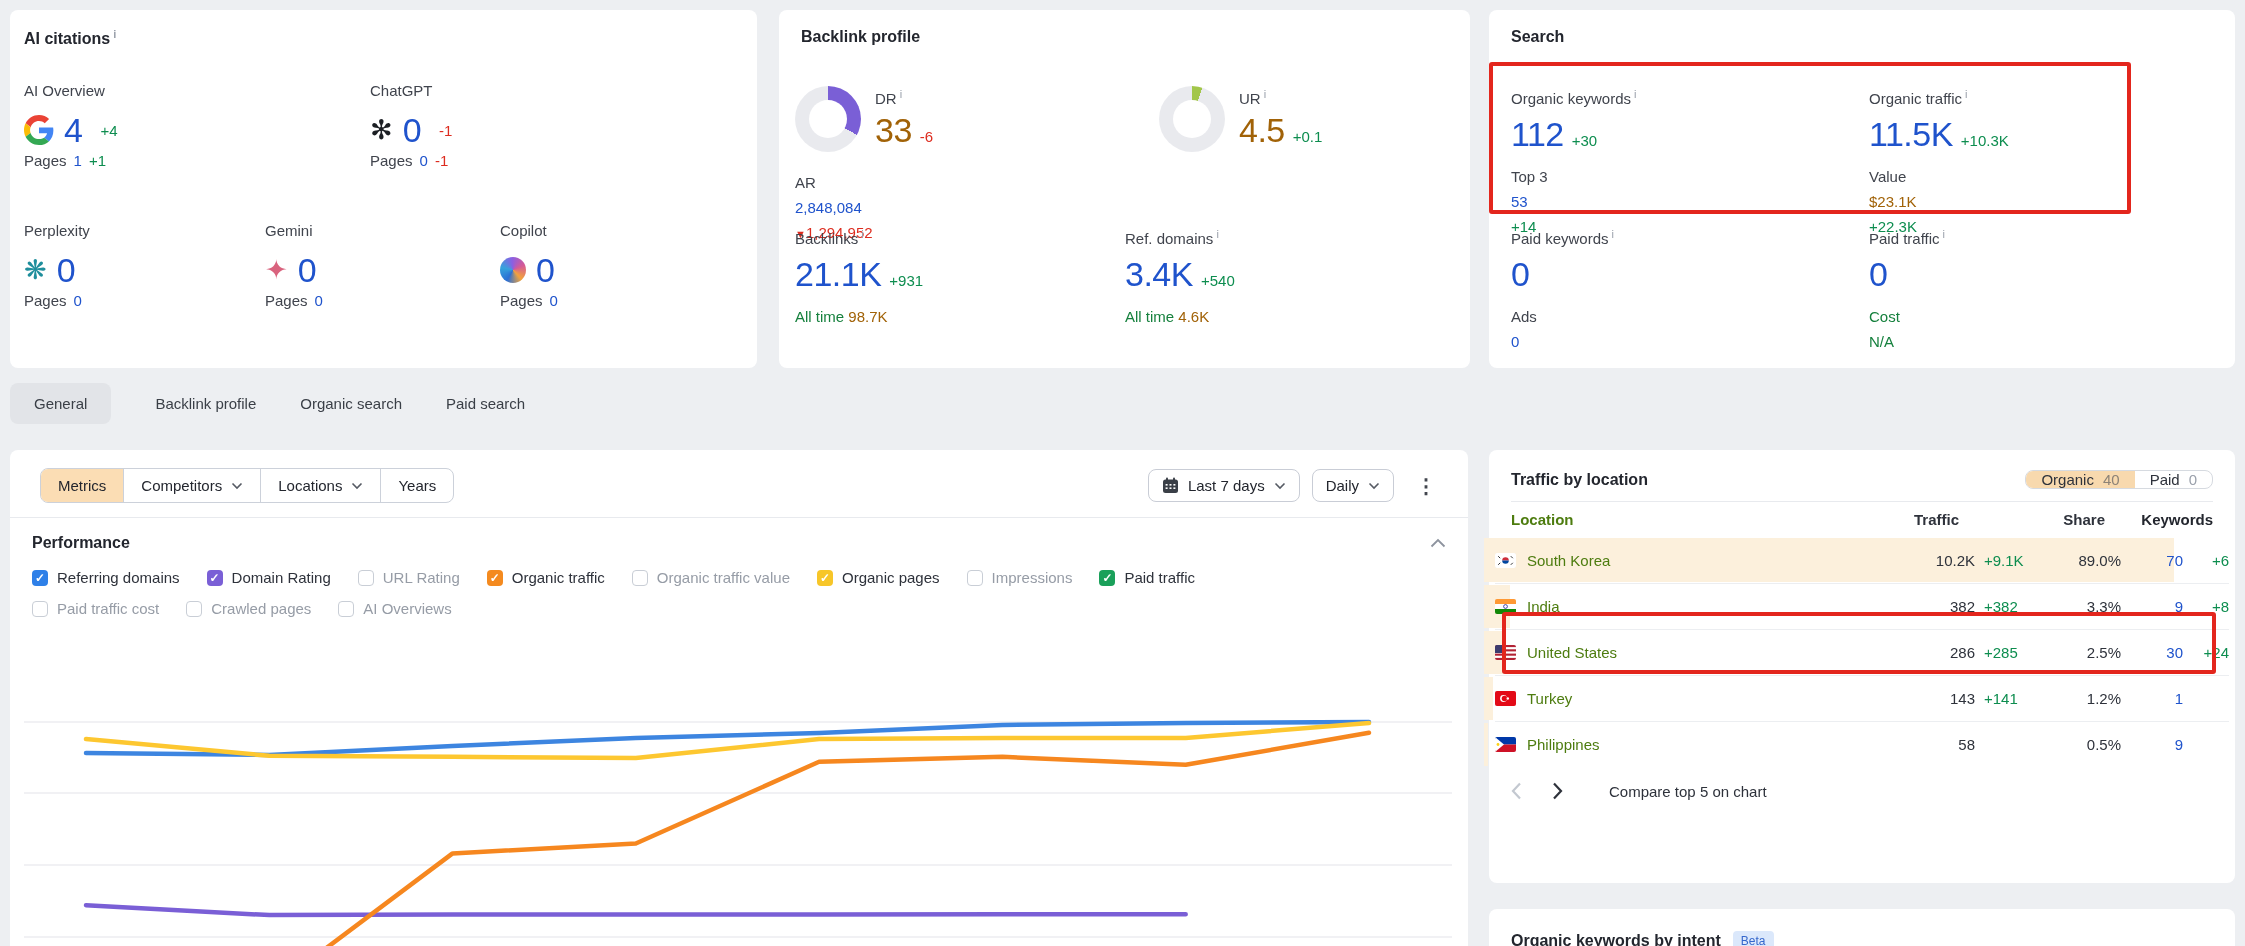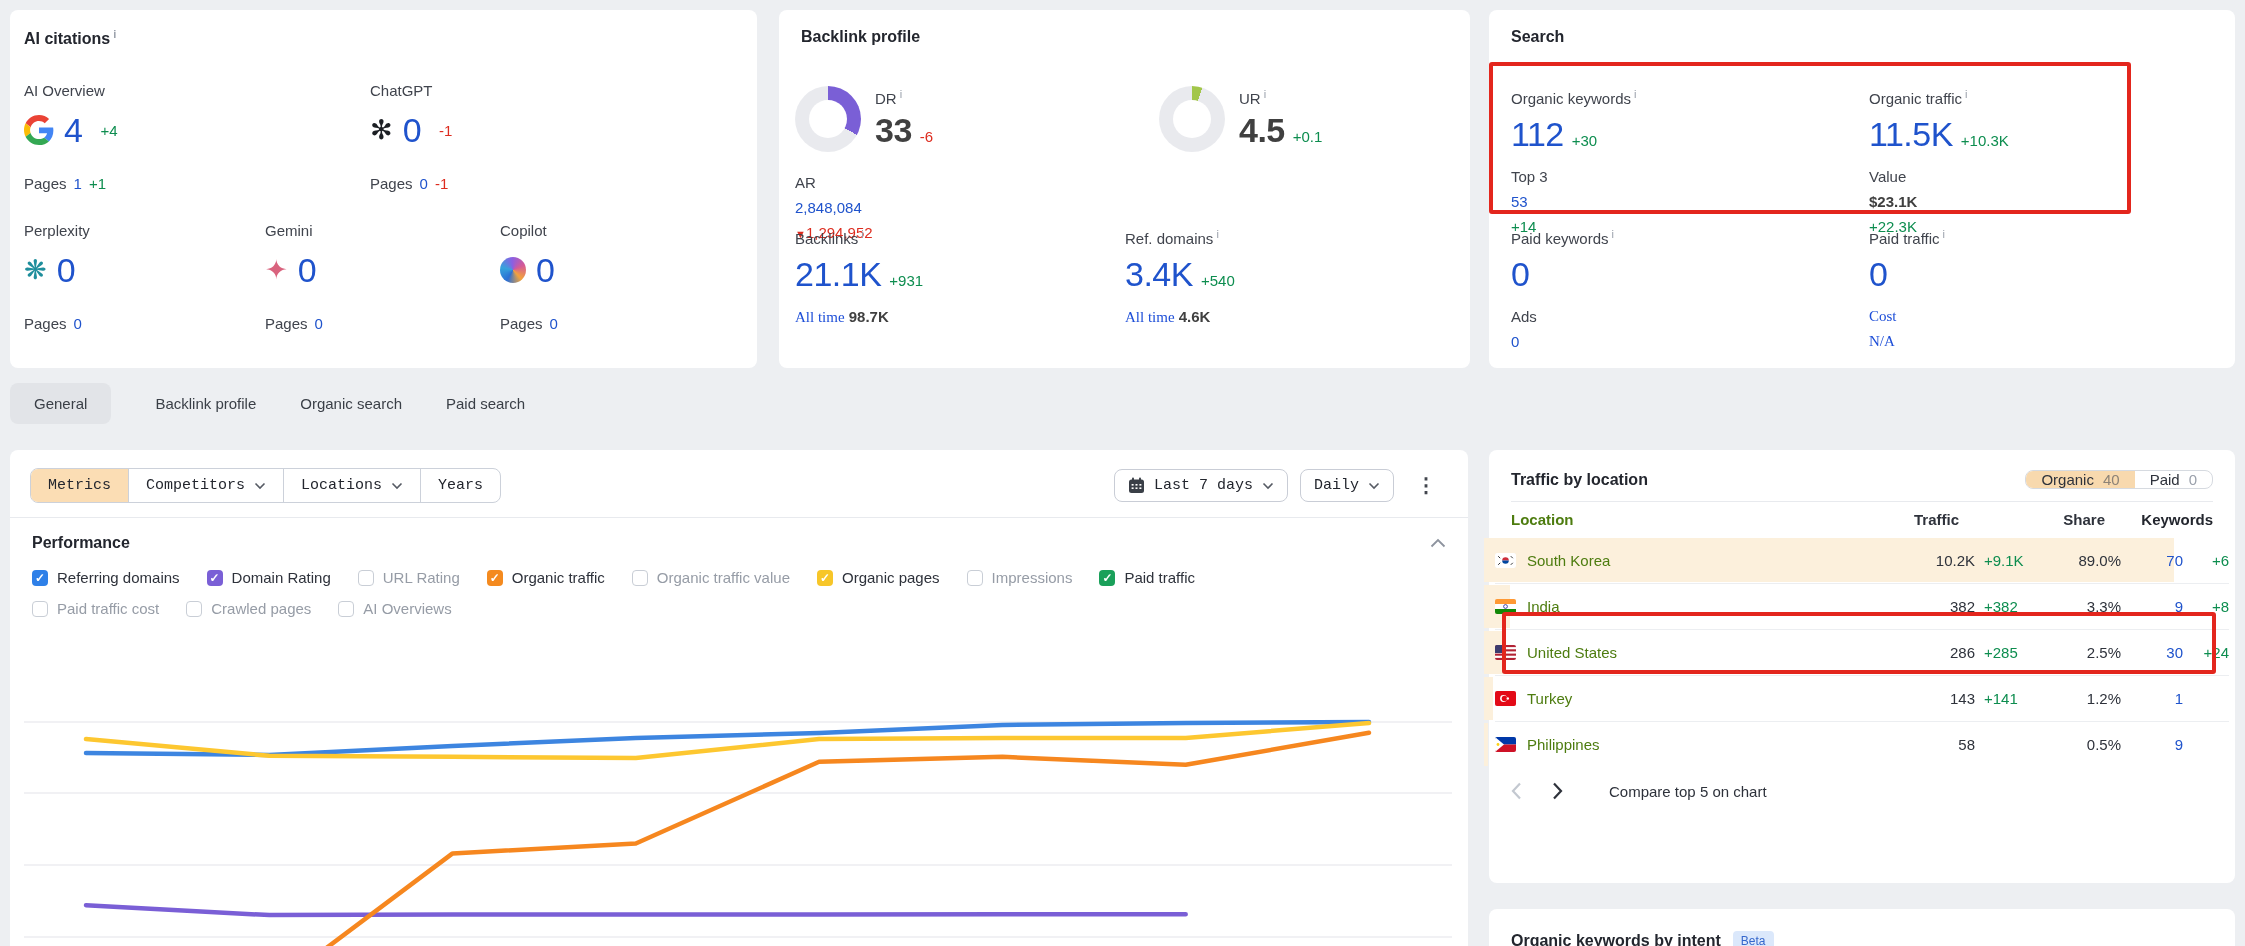--- a/index.html
+++ b/index.html
@@ -2,47 +2,47 @@
 <html><head>
 <meta charset="utf-8">
 <style>
   * { margin:0; padding:0; box-sizing:border-box; }
   html,body { width:2245px; height:946px; }
   body { background:#edeff2; font-family:"Liberation Sans",sans-serif; position:relative; overflow:hidden; color:#2e323b; }
   .card { position:absolute; background:#fff; border-radius:8px; }
   .inf::after { content:"i"; font-size:11px; color:#9aa0ab; vertical-align:super; margin-left:3px; }
   .big { font-size:34px; letter-spacing:-0.5px; }
   .blue { color:#1f53cc; }
-  .dark { color:#404040;font-weight:bold; }
+  .dark { color:#a16207; }
   .green { color:#0d8d4f; }
   .red { color:#dd2c1f; }
-  .gray { color:#1d4ed8;font-family:Liberation Serif, serif; }
+  .gray { color:#15803d; }
   .lbl { font-size:15px; color:#40444d; }
   .sub { font-size:15px; color:#40444d; margin-top:14px; }
   .delta { font-size:15px; margin-left:8px; }
   .card-title { font-size:16px; font-weight:bold; color:#23262e; }
   .eng { position:absolute; }
   .eng-name { font-size:15px; color:#40444d; }
   .eng-val { display:flex; align-items:center; gap:10px; margin-top:10px; height:42px; }
-  .eng-pages { font-size:15px; color:#40444d; margin-top:24px; display:flex; gap:7px; }
+  .eng-pages { font-size:15px; color:#40444d; margin-top:1px; display:flex; gap:7px; }
   .g-icon { width:30px; height:30px; }
   .glyph { font-size:27px; line-height:30px; }
   .copilot-icon { width:26px; height:26px; border-radius:50%;
     background:conic-gradient(from 210deg,#2b6fd4,#35a3dc,#8a5fe3,#d65a96,#f2a33c,#2b6fd4); }
   .donut { width:66px; height:66px; border-radius:50%; position:relative; }
   .donut::after { content:""; position:absolute; inset:14px; background:#fff; border-radius:50%; }
   .stat { position:absolute; width:330px; }
   .stat .vrow { display:flex; align-items:baseline; margin-top:8px; }
   .srow { display:flex; gap:8px; align-items:baseline;flex-direction:column; }
   
   .tabs { position:absolute; left:10px; top:383px; display:flex; align-items:center; gap:44px; }
   .tab { font-size:15px; color:#3a3f47; padding:12px 0; }
   .tab.active { background:#e2e4e8; border-radius:8px; padding:12px 24px; }
   
-  .toolbar { display:flex; justify-content:space-between; align-items:center; padding:18px 22px 14px 20px;font-family:Liberation Mono, monospace; }
+  .toolbar { display:flex; justify-content:space-between; align-items:center; padding:18px 22px 14px 30px; }
   .seg { display:flex; border:1px solid #ccd1da; border-radius:8px; overflow:hidden; background:#fff; }
   .seg > div { padding:8px 17px; font-size:15px; color:#23262e; display:flex; align-items:center; gap:9px; border-left:1px solid #ccd1da; }
   .seg > div:first-child { border-left:none; background:#fbddb4; }
   .tb-right { display:flex; align-items:center; gap:12px; }
   .btn { display:flex; align-items:center; gap:9px; border:1px solid #c9cdd6; border-radius:8px; padding:7px 13px; font-size:15px; color:#23262e; background:#fff; }
   .kebab { font-size:20px; font-weight:bold; color:#42464e; padding:0 10px; letter-spacing:0; }
   .divider { border-top:1px solid #e8eaee; }
   .perf-head { display:flex; justify-content:space-between; align-items:center; padding:16px 22px 0 22px; }
   .cbrow { display:flex; gap:27px; padding:0 22px; margin-top:17px; }
   .cbitem { display:flex; align-items:center; gap:9px; font-size:15px; color:#2e323b; }

